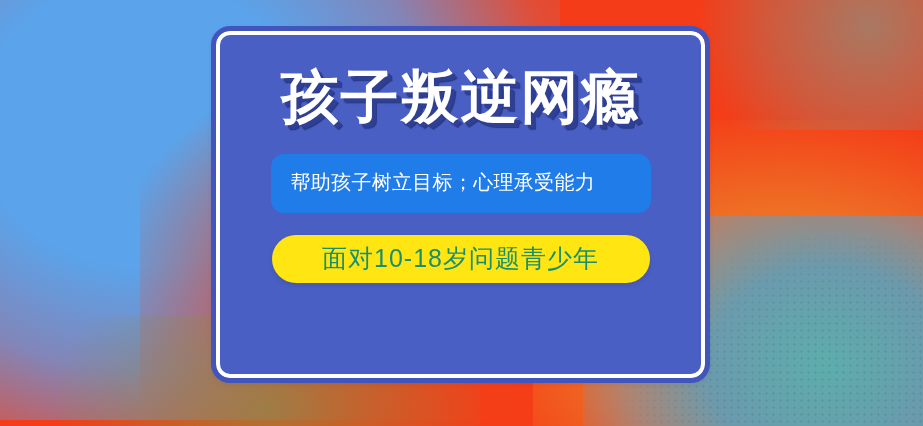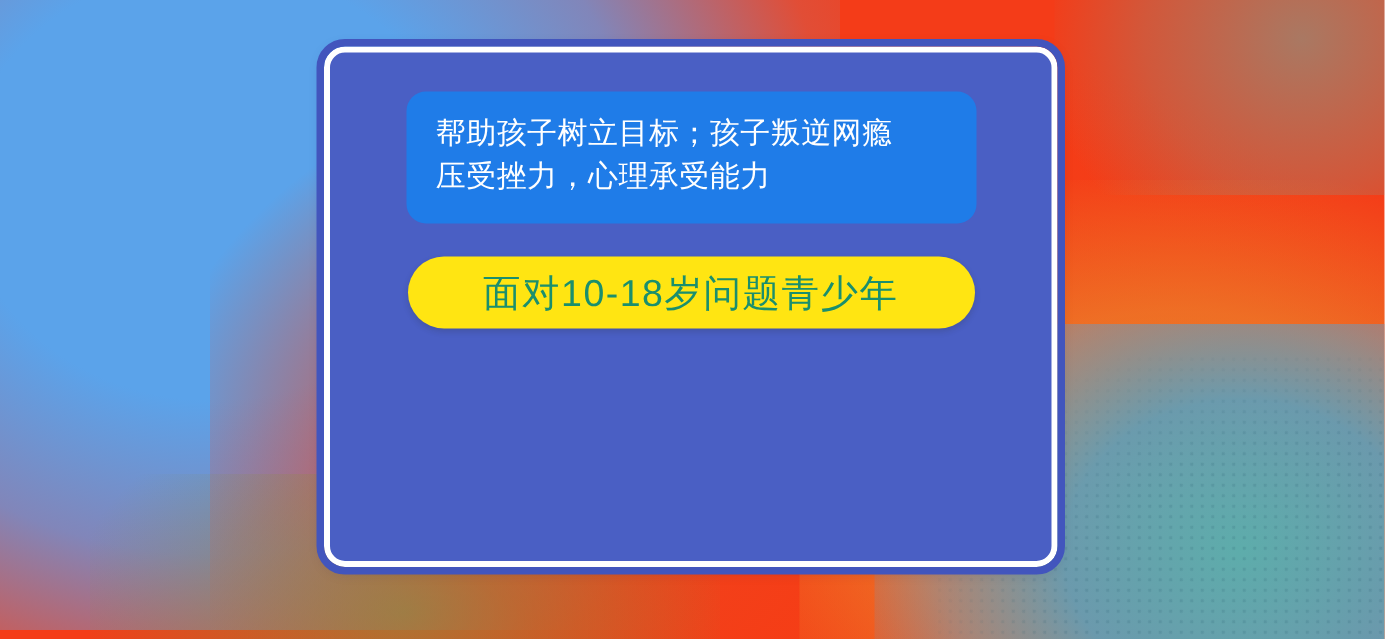--- a/index.html
+++ b/index.html
@@ -181,24 +181,24 @@
   <div class="bg-blob blob-blue-tl"></div>
   <div class="bg-blob blob-orange-mid"></div>
   <div class="bg-blob blob-amber-r"></div>
   <div class="bg-blob blob-teal-tr"></div>
   <div class="bg-blob blob-teal-br"></div>
   <div class="bg-blob blob-olive-bl"></div>
   <div class="bg-dots"></div>
 
   <div class="card">
 
+    <div class="headline">孩子叛逆网瘾</div>
 
     <div class="subtitle-box">
-      <div class="subtitle-line">帮助孩子树立目标；孩子叛逆网瘾</div>
-      <div class="subtitle-line">压受挫力，心理承受能力</div>
+      <div class="subtitle-line">帮助孩子树立目标；心理承受能力</div>
     </div>
 
     <div class="pill">
       <span class="pill-label">面对10-18岁问题青少年</span>
     </div>
 
   </div>
 </div>
 
 </body></html>

